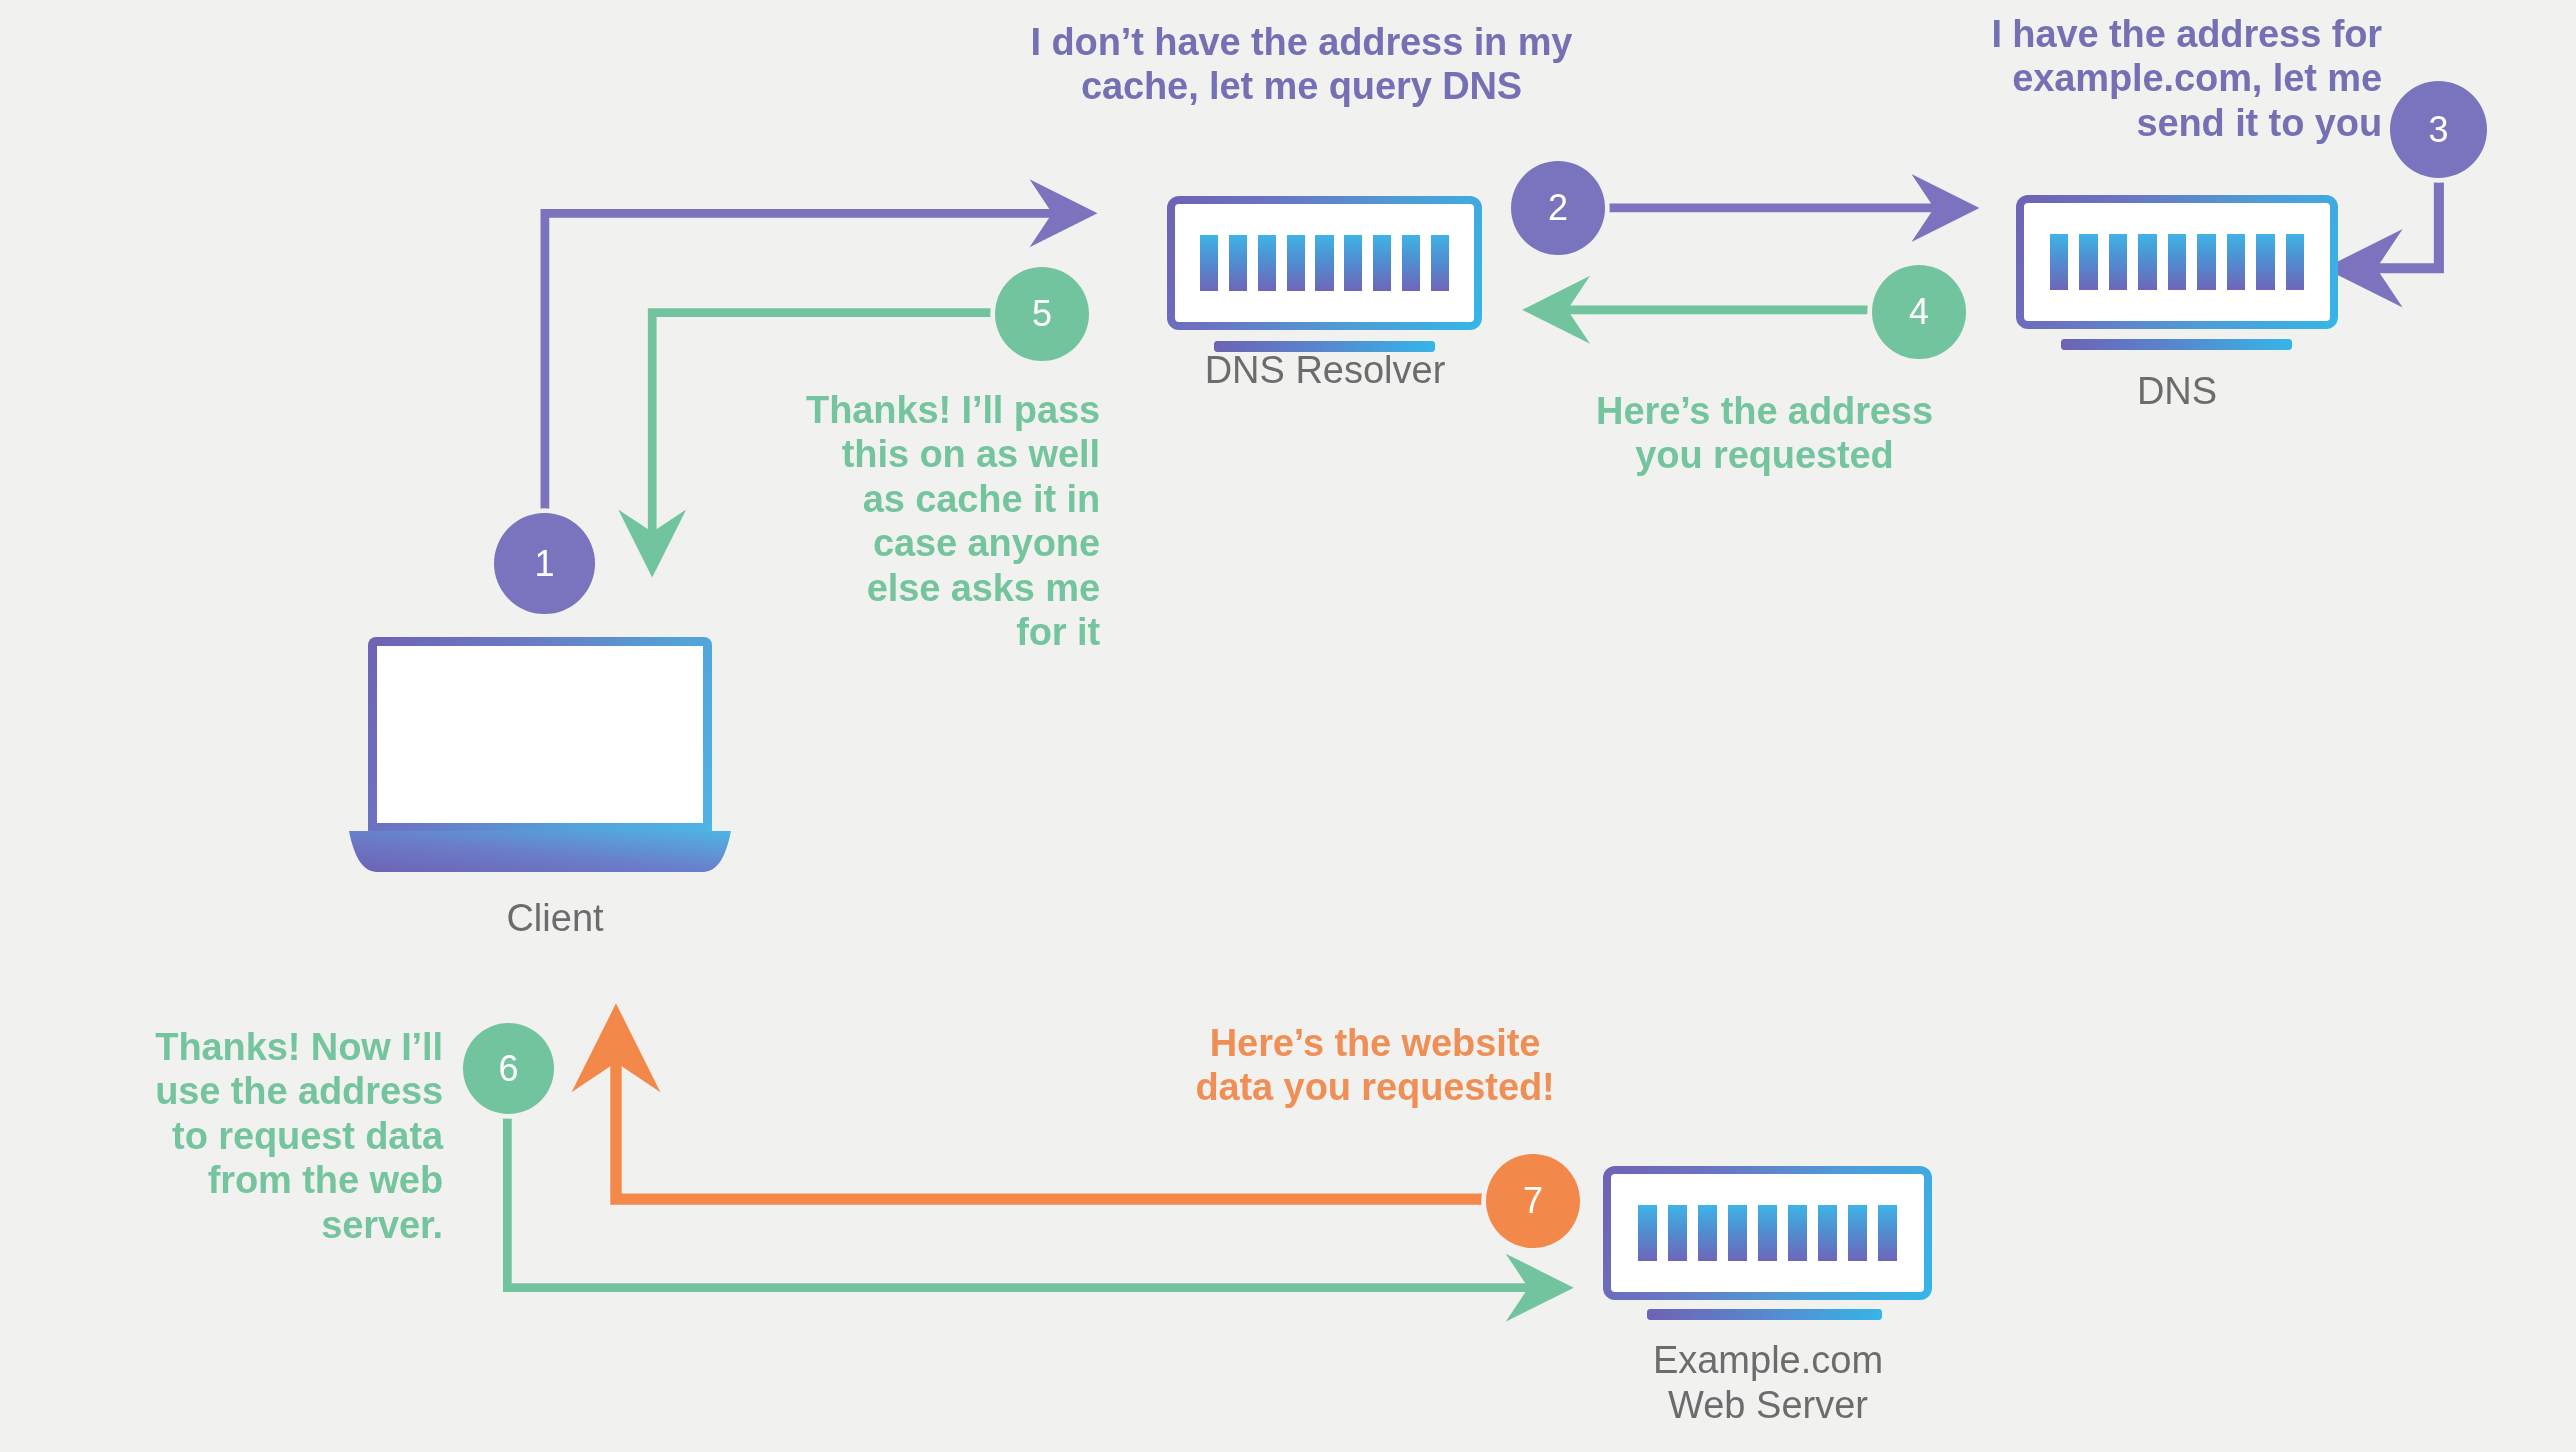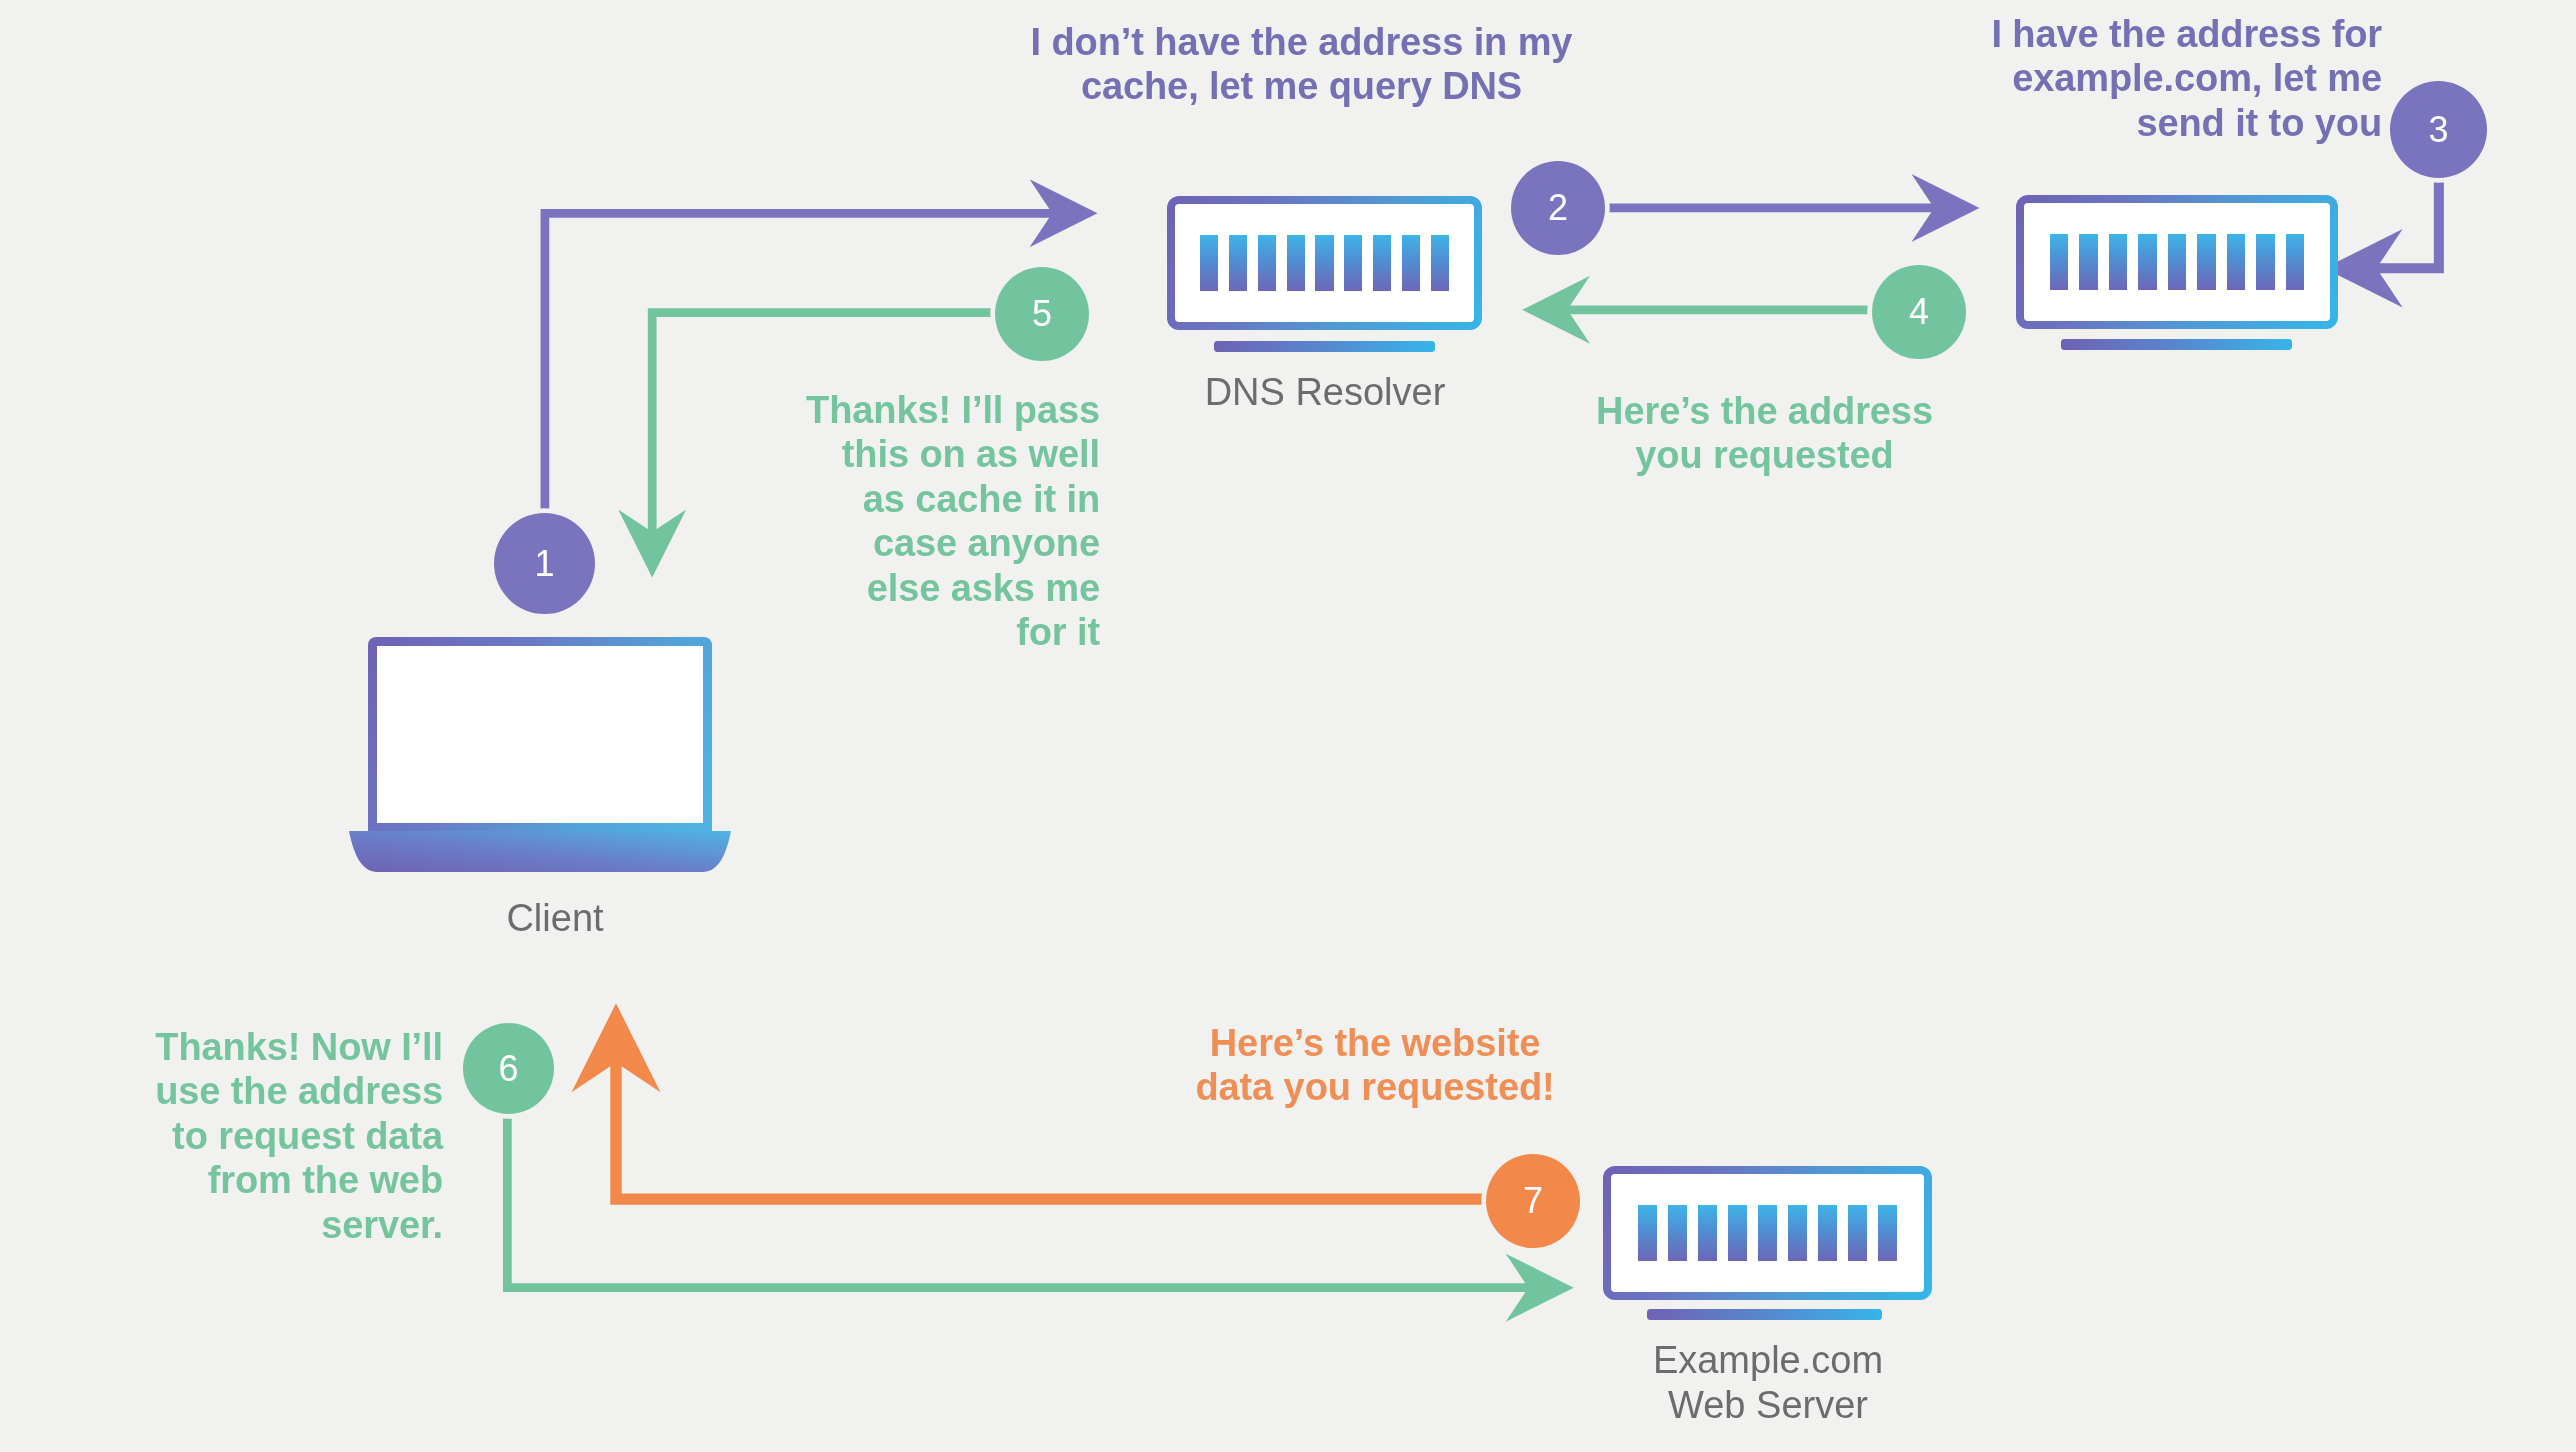--- a/index.html
+++ b/index.html
@@ -142,39 +142,40 @@
         <i></i>
         <i></i>
         <i></i>
         <i></i>
         <i></i>
     </div>
   </div>
   <div class="abs" style="left:1214px;top:341px;width:221px;">
     <div class="server-foot" style="position:relative;left:0;right:0;"></div>
   </div>
-  <div class="node-label" style="left:1154px;top:370px;width:342px;">DNS Resolver</div>
+  <div class="node-label" style="left:1154px;top:348px;width:342px;">DNS Resolver</div>
 
   <div class="server" style="left:2016px;top:195px;width:322px;height:134px;">
     <div class="server-box"></div>
     <div class="server-bars">
       <i></i>
         <i></i>
         <i></i>
         <i></i>
         <i></i>
         <i></i>
         <i></i>
         <i></i>
         <i></i>
     </div>
   </div>
   <div class="abs" style="left:2061px;top:339px;width:231px;">
     <div class="server-foot" style="position:relative;left:0;right:0;"></div>
   </div>
+  <div class="node-label" style="left:2006px;top:369px;width:342px;">DNS</div>
 
   <div class="laptop" style="left:349px;top:637px;width:382px;height:238px;">
     <div class="laptop-screen"></div>
     <svg class="laptop-base" viewBox="0 0 570 72" preserveAspectRatio="none">
       <defs>
         <linearGradient id="lapgrad" x1="0" y1="1" x2="1" y2="0">
           <stop offset="0" stop-color="#6f62b4"></stop>
           <stop offset="0.45" stop-color="#6a7cc8"></stop>
           <stop offset="1" stop-color="#4fb4e4"></stop>
         </linearGradient>

